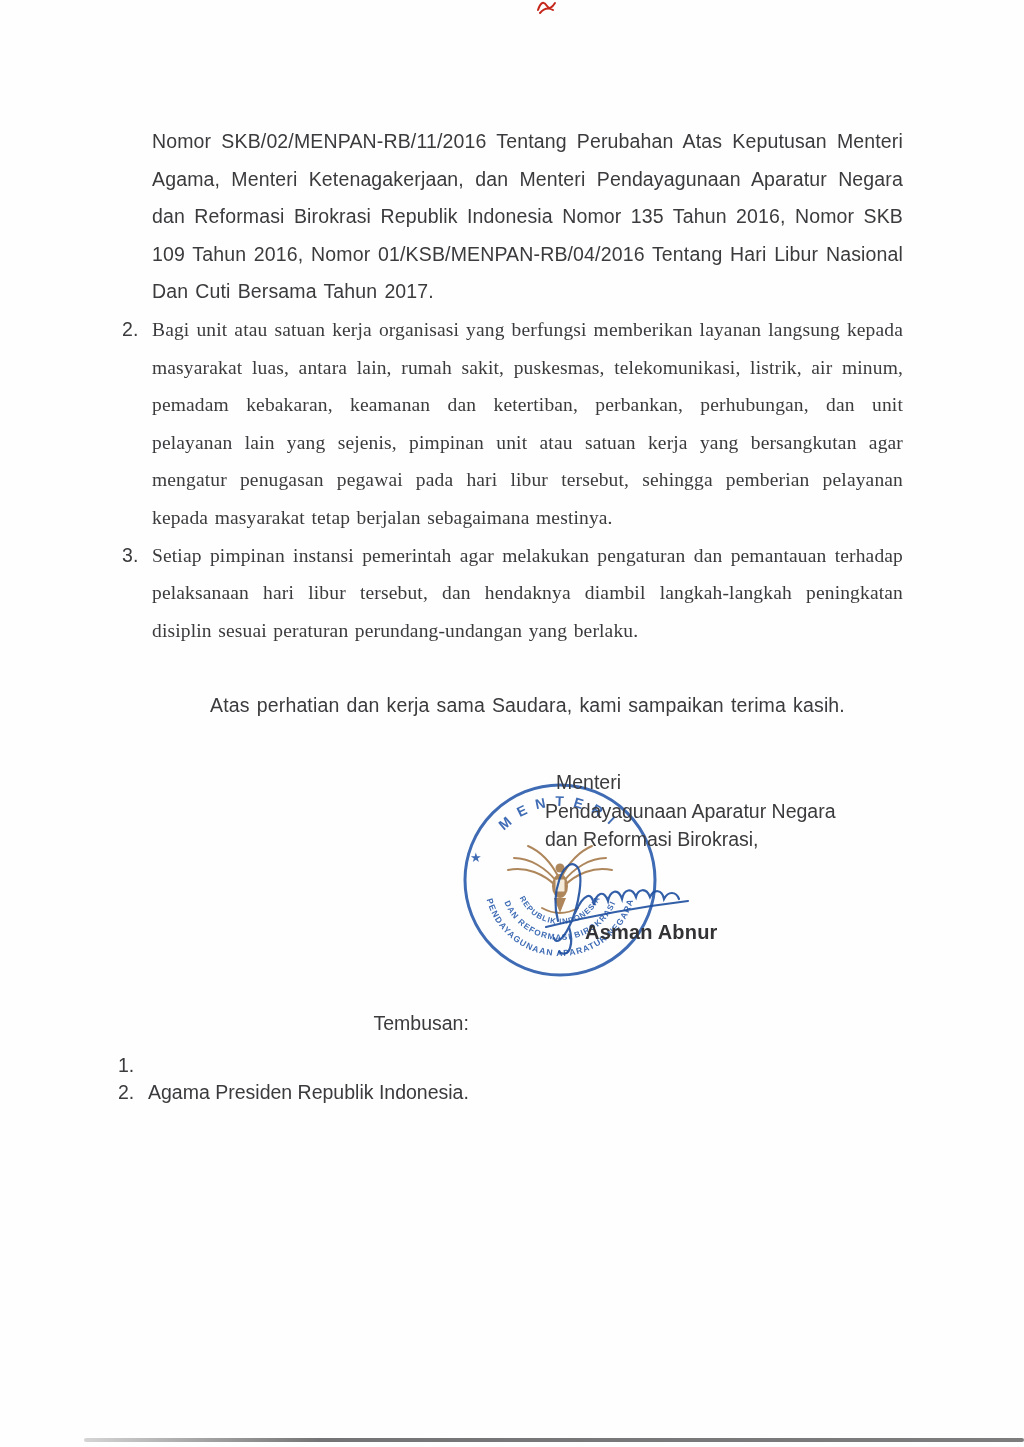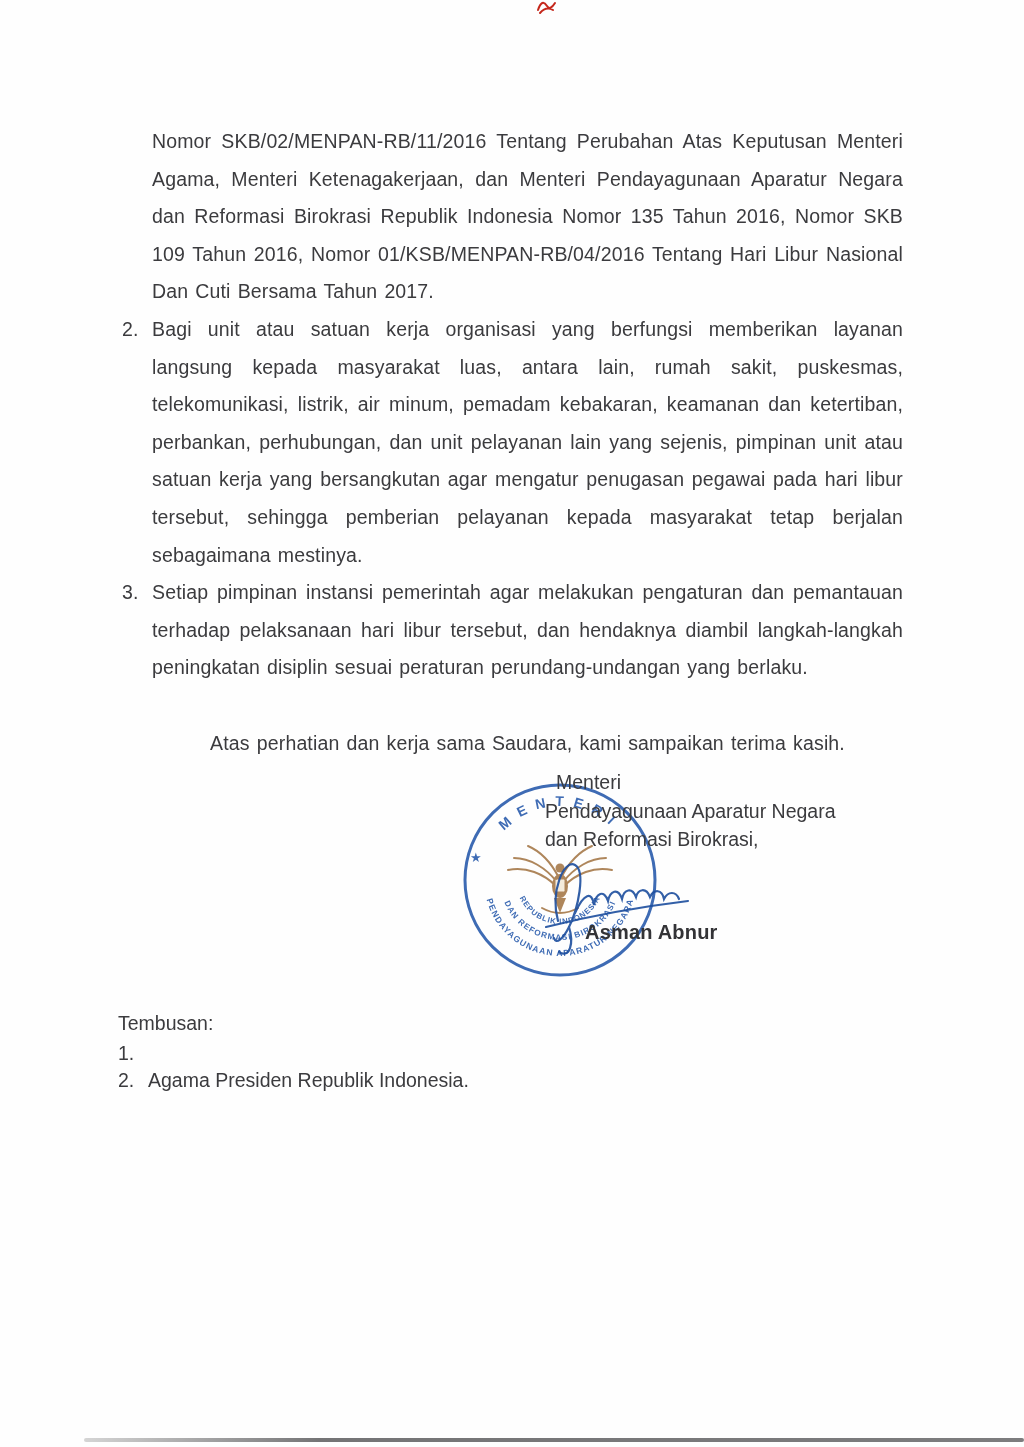--- a/index.html
+++ b/index.html
@@ -31,21 +31,21 @@
   }
   .para {
     text-align: justify;
     text-align-last: left;
   }
   .cont-para { margin-left: 30px; }
   .list-item { display: flex; }
   .list-item .num {
     width: 30px; flex: 0 0 30px;
   }
-  .list-item .para { flex: 1 1 auto; }
+  .list-item .para { flex: 1 1 auto; font-family: Liberation Serif, serif; }
   .closing { margin-left: 30px; margin-top: 38px; text-align: center; }
 
   
   .sig-title {
     position: absolute; left: 545px; top: 768px;
     font-size: 19.5px; line-height: 28.5px; color: #3b3b3e;
     z-index: 3; width: 320px;
   }
   .sig-title .l1 { margin-left: 11px; }
   .sig-name {
@@ -61,21 +61,21 @@
     position: absolute; left: 528px; top: 833px;
     width: 170px; height: 132px; z-index: 5; opacity: 0.9;
     pointer-events: none;
   }
 
   
   .tembusan {
     position: absolute; left: 118px; top: 1010px;
     font-size: 19.5px; line-height: 27.5px; color: #3b3b3e;
   }
-  .tembusan .t-label { margin-bottom: 2px; }
+  .tembusan .t-label { margin-bottom: 14px; text-align: right; }
   .t-item { display: flex; }
   .t-item .num { width: 30px; flex: 0 0 30px; }
 
   
   .scan-edge {
     position: absolute; left: 84px; right: 0; top: 1438px; height: 4px;
     background: linear-gradient(90deg, rgba(90,90,90,0.25), rgba(70,70,72,0.75) 25%, rgba(70,70,72,0.7));
     border-radius: 2px;
   }
 </style>

